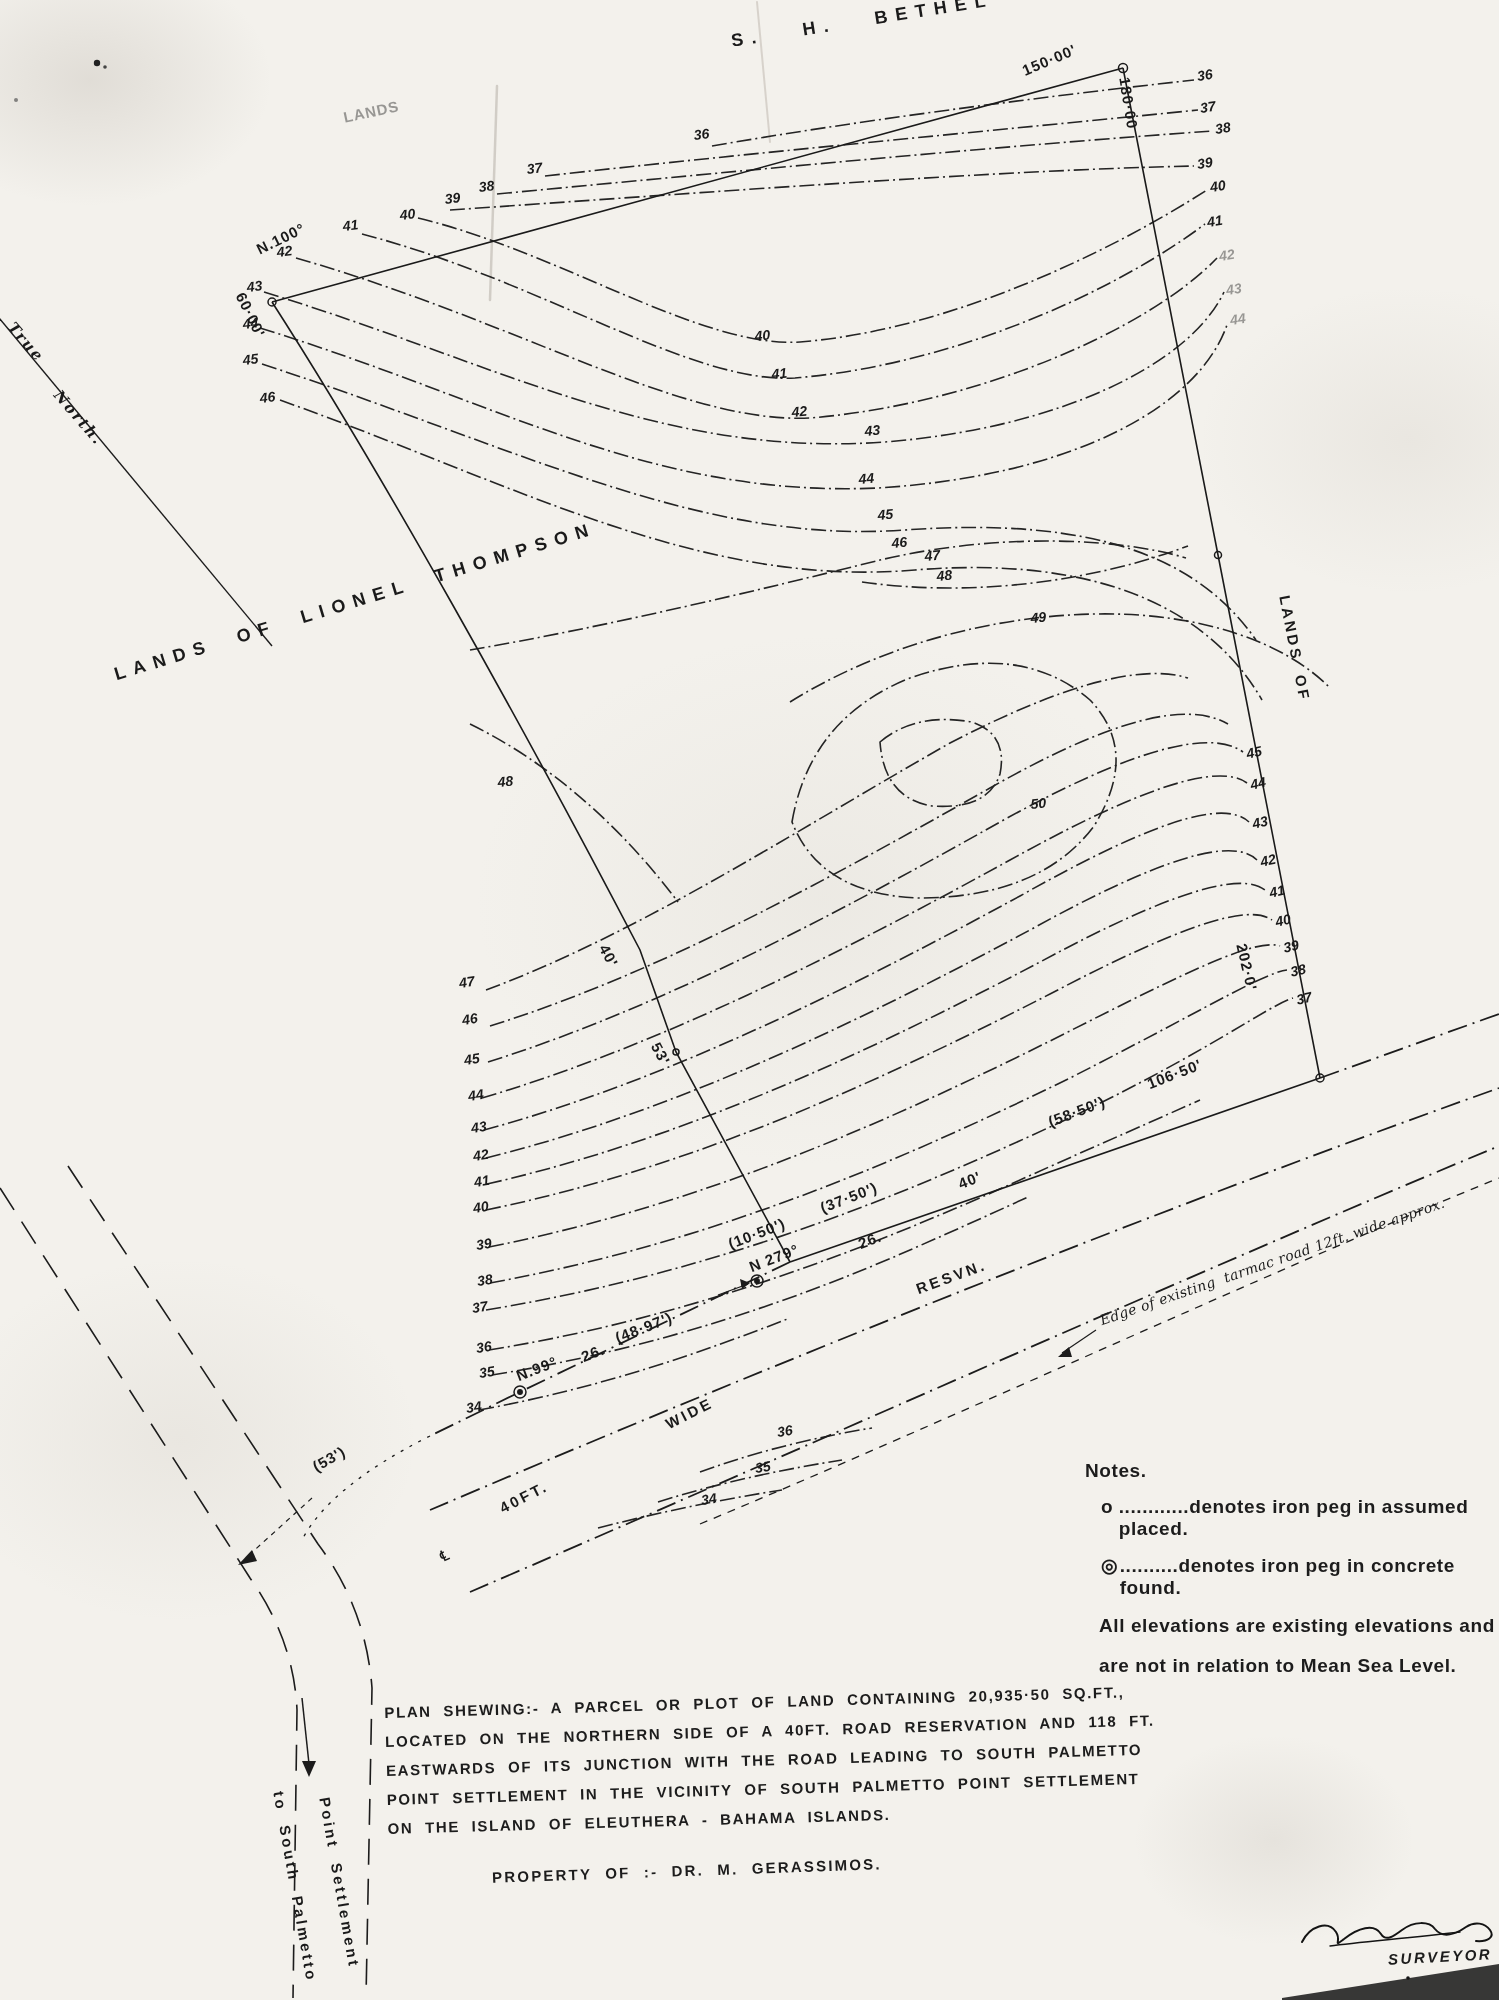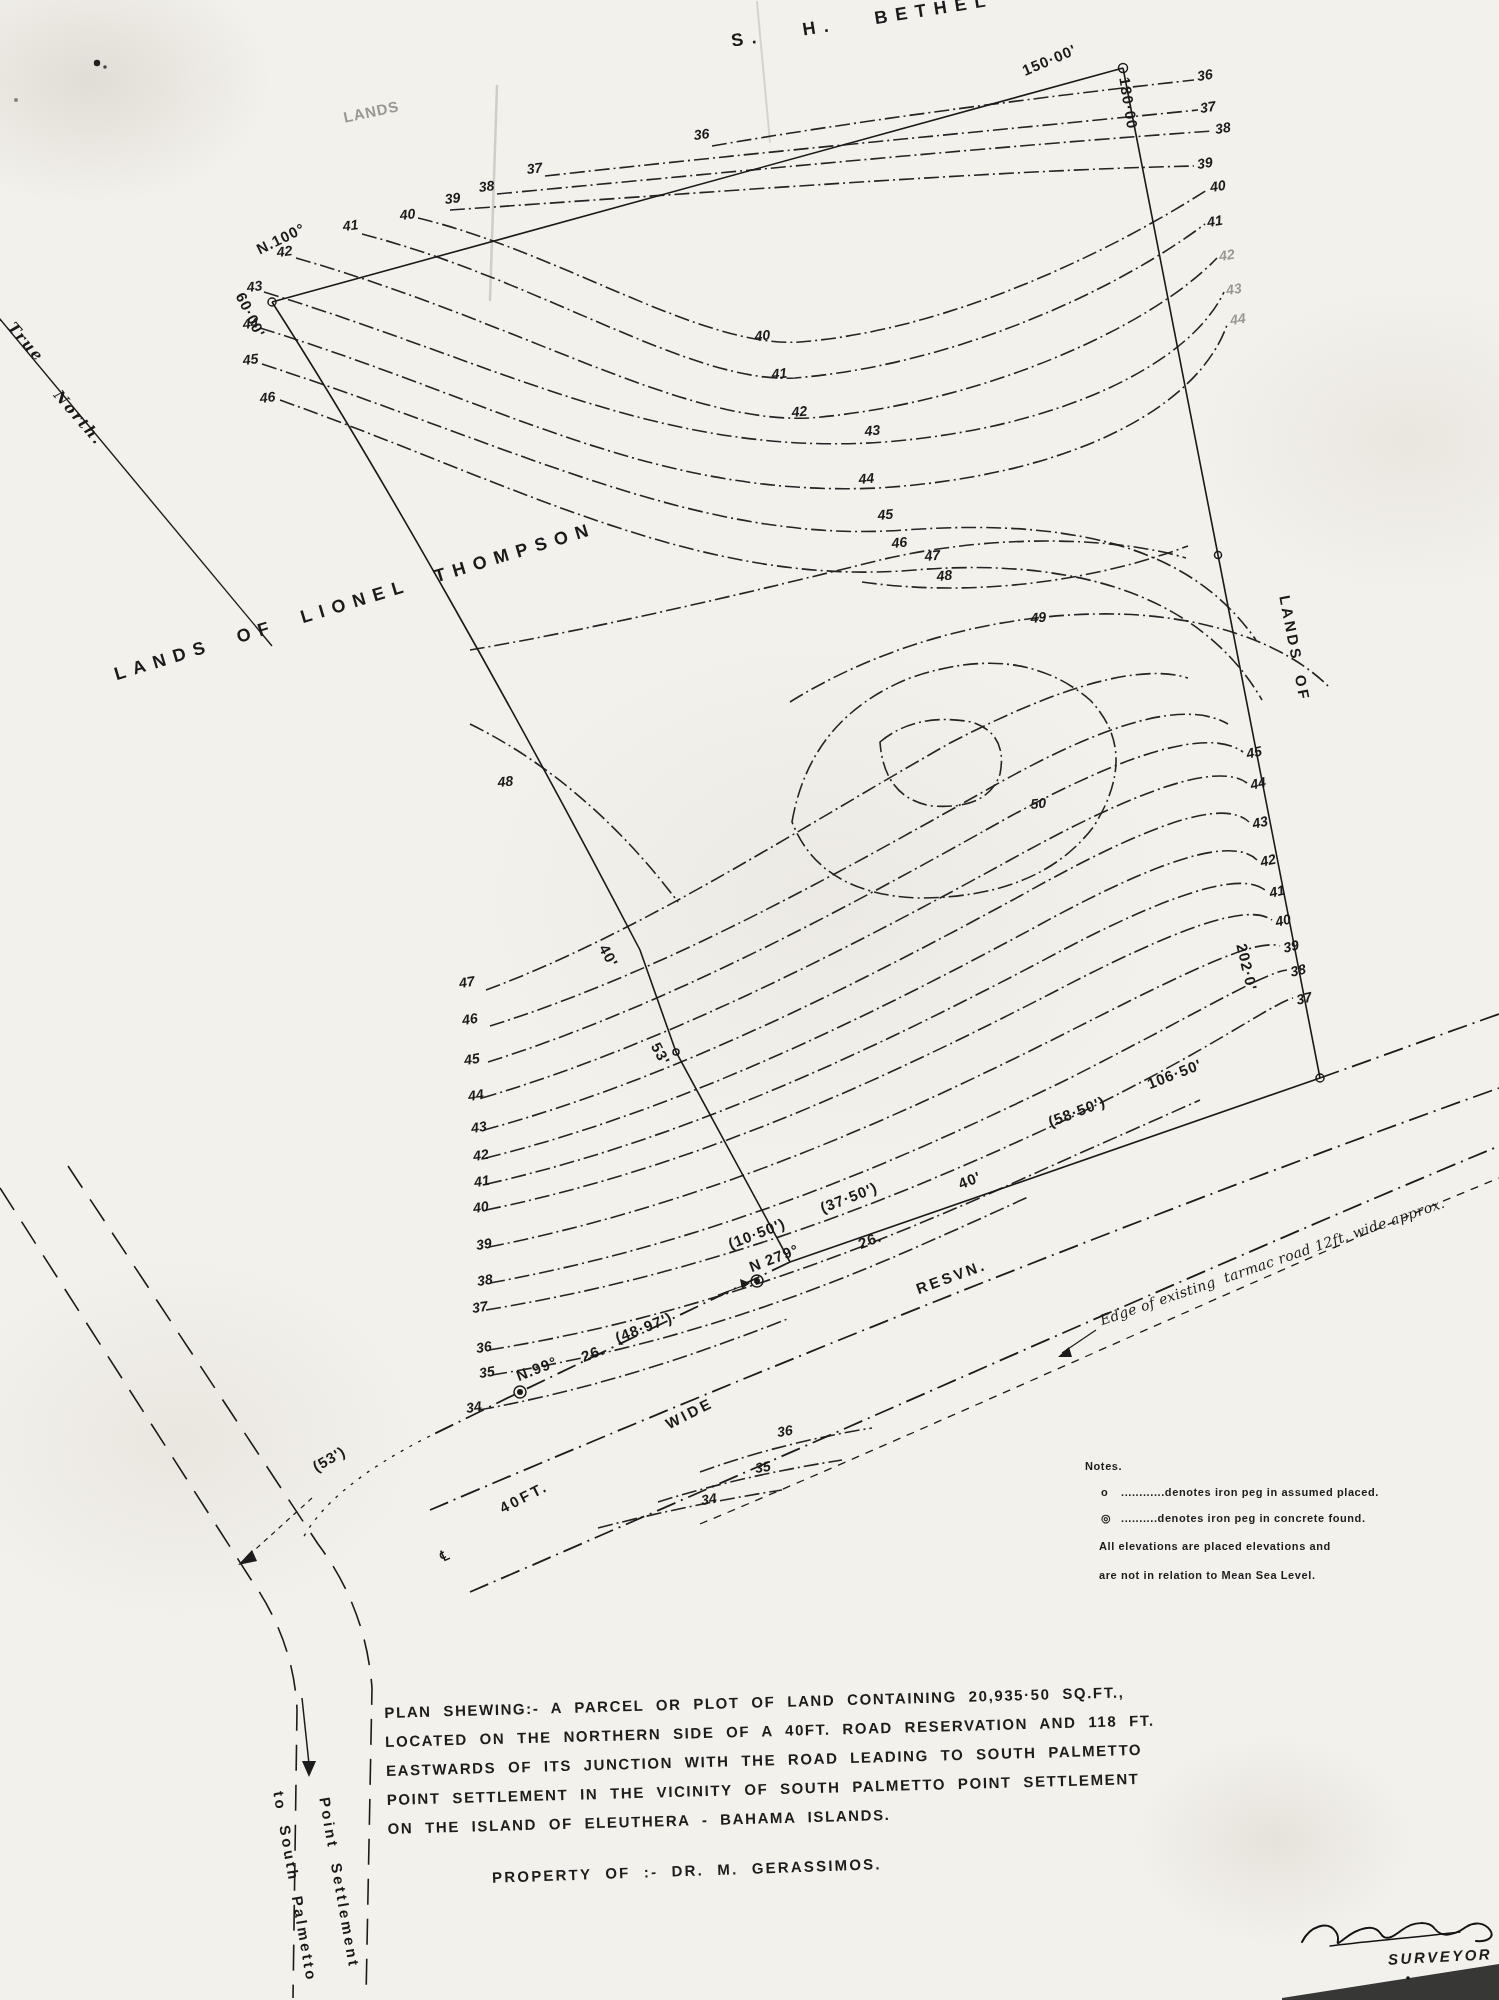--- a/index.html
+++ b/index.html
@@ -16,21 +16,21 @@
   }
   svg.mapart{position:absolute;left:0;top:0;}
   .lbl{position:absolute;white-space:pre;transform-origin:0 0;color:#1a1a1a;font-weight:700;line-height:1;}
   .med{font-size:15px;letter-spacing:1px;}
   .medsp{font-size:15px;letter-spacing:3px;}
   .big{font-size:18px;letter-spacing:8px;}
   .num{font-size:14px;font-style:italic;letter-spacing:0;}
   .faint{opacity:.42;}
   .ser{font-family:"DejaVu Serif",serif;font-size:15px;font-style:italic;letter-spacing:2px;}
   .hand{font-family:"DejaVu Serif",serif;font-style:italic;font-weight:400;font-size:14px;letter-spacing:.4px;}
-  .notes{position:absolute;left:1085px;top:1460px;width:410px;font-size:11px;font-weight:700;letter-spacing:.6px;}
+  .notes{position:absolute;left:1085px;top:1460px;width:410px;font-size:19px;font-weight:700;letter-spacing:.6px;}
   .notes .nrow{margin-top:14px;display:flex;align-items:baseline;}
   .notes .nsym{width:20px;display:inline-block;margin-left:16px;}
   .notes .nplain{margin-top:14px;margin-left:14px;line-height:1.35;}
   .desc{position:absolute;left:384px;top:1698px;width:780px;font-size:15px;font-weight:700;
         letter-spacing:1.6px;word-spacing:6px;transform:rotate(-1.6deg);transform-origin:0 0;line-height:29px;}
   .propline{position:absolute;left:492px;top:1862px;font-size:15px;font-weight:700;
         letter-spacing:2.2px;word-spacing:7px;transform:rotate(-2deg);}
   .sigrole{position:absolute;left:1388px;top:1948px;font-size:15px;font-weight:700;font-style:italic;letter-spacing:2.5px;transform:rotate(-3deg);}
 </style>
 </head>
@@ -237,21 +237,21 @@
   <div class="notes">
     <div>Notes.</div>
     <div class="nrow">
       <span class="nsym">o</span>
       <span>............denotes iron  peg  in assumed  placed.</span>
     </div>
     <div class="nrow">
       <span class="nsym">◎</span>
       <span>..........denotes  iron  peg  in concrete  found.</span>
     </div>
-    <div class="nplain">All elevations  are  placed  elevations  and</div>
+    <div class="nplain">All elevations  are  existing  elevations  and</div>
     <div class="nplain">are  not  in relation  to  Mean  Sea  Level.</div>
   </div>
 
   <div class="desc">
     <div>PLAN  SHEWING:-   A  PARCEL  OR  PLOT  OF  LAND  CONTAINING  20,935·50 SQ.FT.,</div>
     <div>LOCATED  ON  THE  NORTHERN  SIDE  OF  A  40FT.  ROAD  RESERVATION  AND  118 FT.</div>
     <div>EASTWARDS  OF  ITS  JUNCTION  WITH  THE  ROAD  LEADING  TO  SOUTH  PALMETTO</div>
     <div>POINT  SETTLEMENT  IN  THE  VICINITY  OF  SOUTH  PALMETTO  POINT  SETTLEMENT</div>
     <div>ON  THE  ISLAND  OF  ELEUTHERA - BAHAMA  ISLANDS.</div>
   </div>

